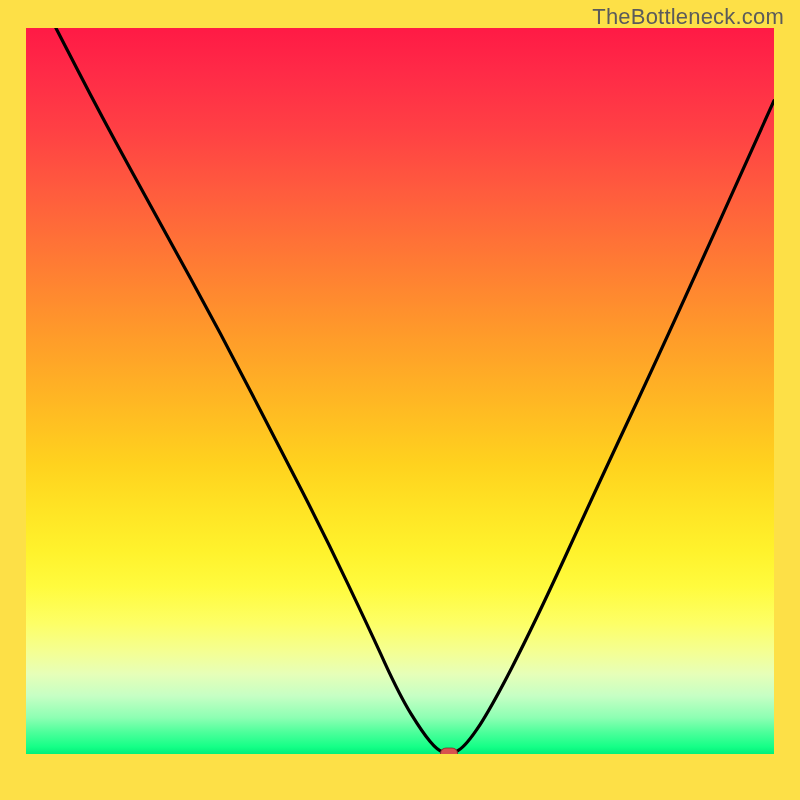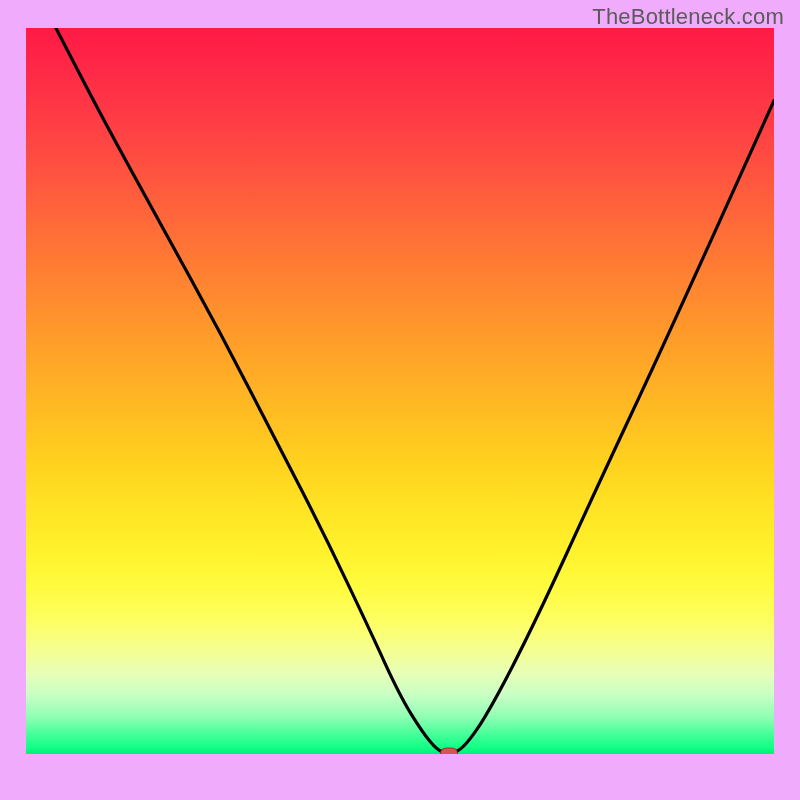--- a/index.html
+++ b/index.html
@@ -8,21 +8,21 @@
     width: 800px;
     height: 800px;
     background: #000;
     font-family: Arial, Helvetica, sans-serif;
     overflow: hidden;
   }
   .frame {
     position: relative;
     width: 800px;
     height: 800px;
-    background: #f0abfc;
+    background: #fde047;
   }
   .watermark {
     position: absolute;
     top: 4px;
     right: 16px;
     color: #5b5b5b;
     font-size: 22px;
     font-weight: 400;
     letter-spacing: 0.2px;
     user-select: none;

